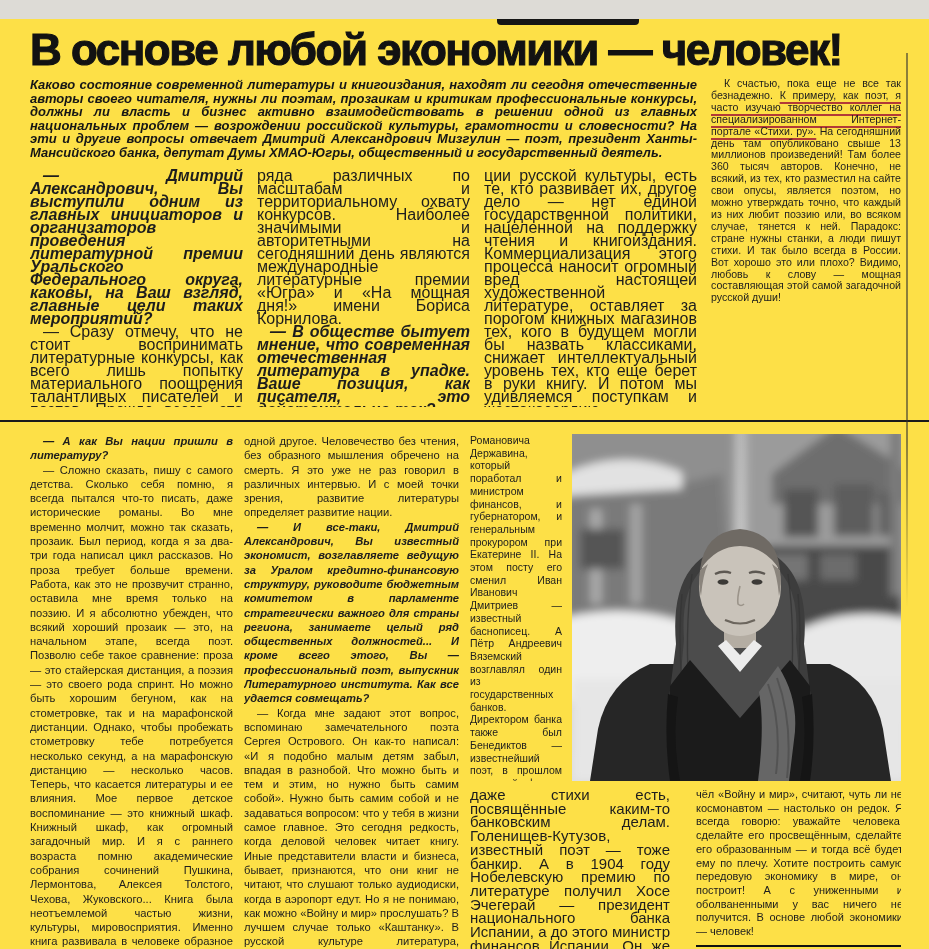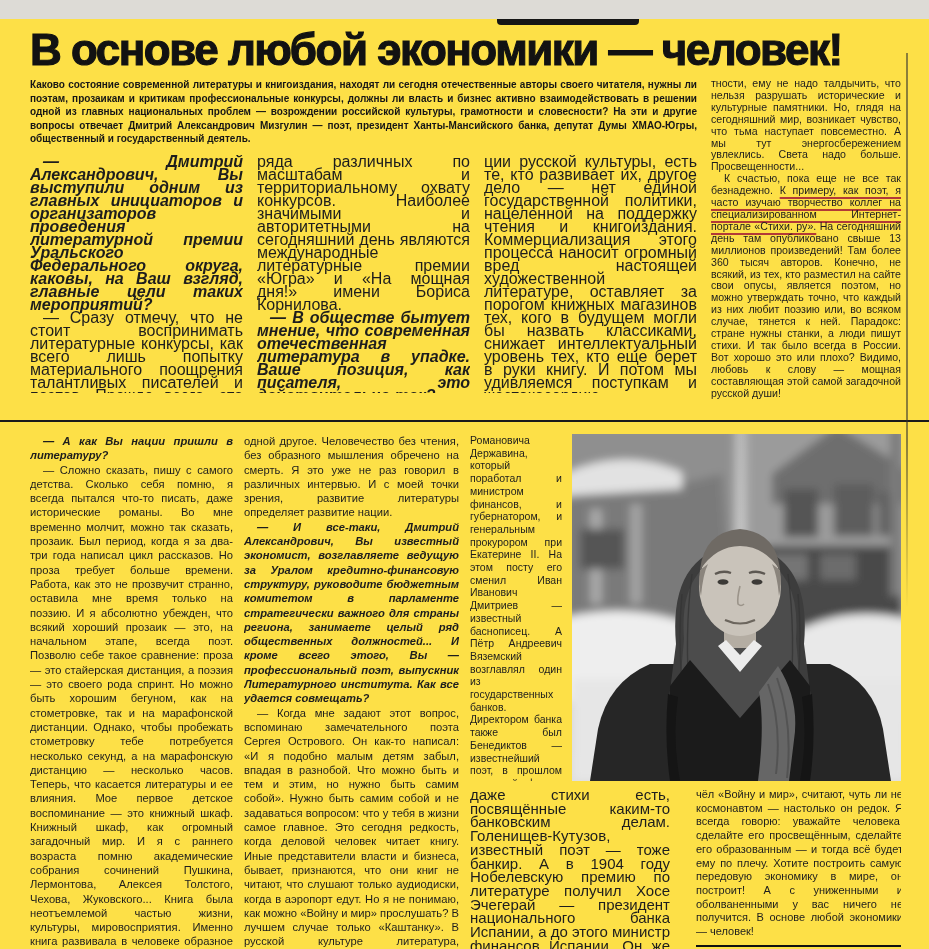--- a/index.html
+++ b/index.html
@@ -15,22 +15,22 @@
   .scan-line{position:absolute;left:906px;top:34px;width:2px;height:555px;background:linear-gradient(#2e2e2e 0 70%,rgba(46,46,46,0) 100%);opacity:.55;}
   .headline{
     margin:7px 28px 2px 30px;
     font-size:44px;line-height:48px;font-weight:bold;letter-spacing:-1.5px;
     color:#121212;-webkit-text-stroke:1.1px #121212;
     white-space:nowrap;
   }
   .upper{display:flex;gap:14px;margin:2px 28px 0 30px;height:342px;overflow:hidden;}
   .upper-left{width:667px;flex:0 0 auto;}
   .lead{
-    font-size:10px;line-height:13.6px;font-weight:bold;text-align:justify;
-    margin:2px 0 9px 0;color:#161616;
+    font-size:13px;line-height:13.6px;font-weight:bold;text-align:justify;
+    margin:2px 0 9px 0;color:#161616;font-style:italic;
   }
   .upper-cols{display:flex;gap:14px;height:238px;overflow:hidden;}
   .ucol{flex:1;font-size:16px;line-height:13px;text-align:justify;overflow:hidden;hyphens:auto;}
   .ucol4{
     width:190px;flex:0 0 auto;margin-top:2px;
     font-size:10.6px;line-height:11.9px;text-align:justify;overflow:hidden;hyphens:auto;
   }
   .section-divider{border:none;border-top:2px solid #1a1a1a;margin:2px 0 0 0;}
   .lower{display:flex;gap:11px;margin:12px 28px 0 30px;height:524px;overflow:hidden;}
   .lcol{font-size:11.2px;line-height:14.3px;text-align:justify;overflow:hidden;hyphens:auto;}
@@ -81,21 +81,20 @@
         <div class="ucol">
             <p class="para cont">ряда различных по масштабам и территориальному охвату конкурсов. Наиболее значимыми и авторитетными на сегодняшний день являются международные литературные премии «Югра» и «На мощная дня!» имени Бориса Корнилова.</p>
             <p class="para q">— В обществе бытует мнение, что современная отечественная литература в упадке. Ваше позиция, как писателя, это действительно так?</p>
           </div>
         <div class="ucol">
             <p class="para cont">ции русской культуры, есть те, кто развивает их, другое дело — нет единой государственной политики, нацеленной на поддержку чтения и книгоиздания. Коммерциализация этого процесса наносит огромный вред настоящей художественной литературе, оставляет за порогом книжных магазинов тех, кого в будущем могли бы назвать классиками, снижает интеллектуальный уровень тех, кто еще берет в руки книгу. И потом мы удивляемся поступкам и жестокосердию современной молодежи? Глупо ждать прогресса от непросвещенных людей, лишенных культуры. Просвещенного человека не надо учить уважению и любви к другим людям, не надо учить той самой пресловутой толеран-</p>
           </div>
       </div>
     </div>
     <div class="ucol4">
-        <p class="para cont">тности, ему не надо талдычить, что нельзя разрушать исторические и культурные памятники. Но, глядя на сегодняшний мир, возникает чувство, что тьма наступает повсеместно. А мы тут энергосбережением увлеклись. Света надо больше. Просвещенности...</p>
         <p class="para "><span>К счастью, пока еще не все так безнадежно. </span><span class="mark-red">К примеру, как поэт, я часто изучаю творчество коллег на специализированном Интернет-портале «Стихи. ру».</span><span> На сегодняшний день там опубликовано свыше 13 миллионов произведений! Там более 360 тысяч авторов. Конечно, не всякий, из тех, кто разместил на сайте свои опусы, является поэтом, но можно утверждать точно, что каждый из них любит поэзию или, во всяком случае, тянется к ней. Парадокс: стране нужны станки, а люди пишут стихи. И так было всегда в России. Вот хорошо это или плохо? Видимо, любовь к слову — мощная составляющая этой самой загадочной русской души!</span></p>
       </div>
   </div>
 
   <hr class="section-divider">
 
   <div class="lower">
     <div class="lcol lcol1">
         <p class="para q">— А как Вы нации пришли в литературу?</p>
         <p class="para ">— Сложно сказать, пишу с самого детства. Сколько себя помню, я всегда пытался что-то писать, даже исторические романы. Во мне временно молчит, можно так сказать, прозаик. Был период, когда я за два-три года написал цикл рассказов. Но проза требует больше времени. Работа, как это не прозвучит странно, оставила мне время только на поэзию. И я абсолютно убежден, что всякий хороший прозаик — это, на начальном этапе, всегда поэт. Позволю себе такое сравнение: проза — это стайерская дистанция, а поэзия — это своего рода спринт. Но можно быть хорошим бегуном, как на стометровке, так и на марафонской дистанции. Однако, чтобы пробежать стометровку тебе потребуется несколько секунд, а на марафонскую дистанцию — несколько часов. Теперь, что касается литературы и ее влияния. Мое первое детское воспоминание — это книжный шкаф. Книжный шкаф, как огромный загадочный мир. И я с раннего возраста помню академические собрания сочинений Пушкина, Лермонтова, Алексея Толстого, Чехова, Жуковского...  Книга была неотъемлемой частью жизни, культуры, мировосприятия. Именно книга развивала в человеке образное мышление. Телевизор такого не дает. Человек, глядя в экран, поглощает готовые штампы. В результате — он деградирует. Сегодня, заходя в дом, в современную семью, мы видим полки, заставленные DVD-дисками, на которых может не быть ни</p>

